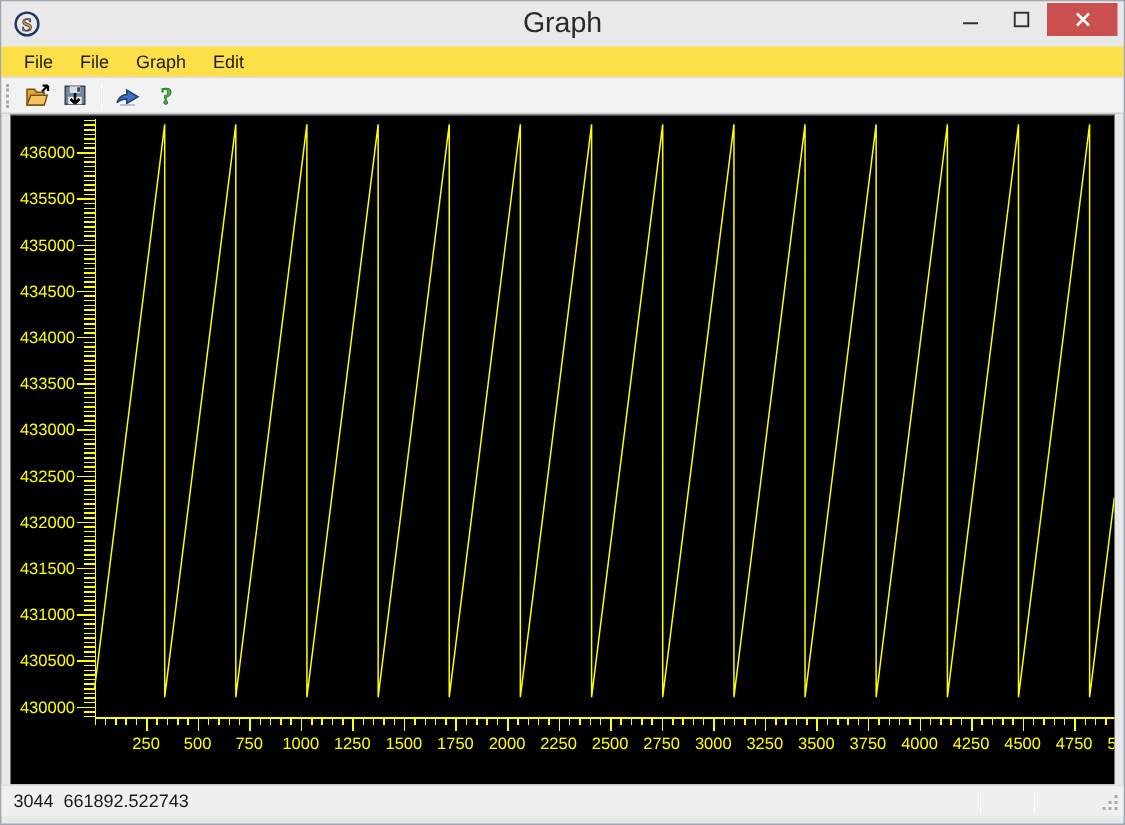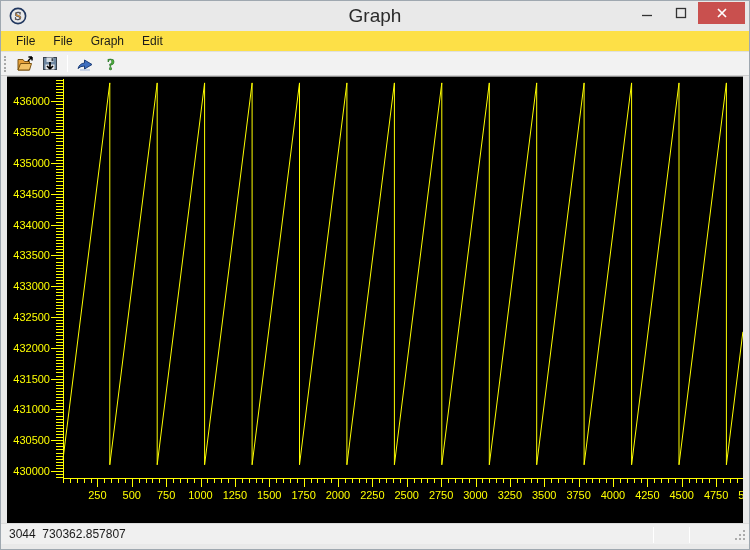--- a/index.html
+++ b/index.html
@@ -424,21 +424,21 @@
         <text x="674.75" y="422" fill="#ffff00" font-size="11" font-family="Liberation Sans, sans-serif" text-anchor="middle">4500</text>
         <line x1="709.625" y1="401" x2="709.625" y2="410" stroke="#ffff00" stroke-width="1" shape-rendering="crispEdges"></line>
         <text x="709.125" y="422" fill="#ffff00" font-size="11" font-family="Liberation Sans, sans-serif" text-anchor="middle">4750</text>
         <line x1="744" y1="401" x2="744" y2="410" stroke="#ffff00" stroke-width="1" shape-rendering="crispEdges"></line>
         <text x="743.5" y="422" fill="#ffff00" font-size="11" font-family="Liberation Sans, sans-serif" text-anchor="middle">5000</text>
         <polyline points="56.0,382.3 102.8,5.9 102.8,387.8 150.2,5.9 150.2,387.8 197.6,5.9 197.6,387.8 245.1,5.9 245.1,387.8 292.5,5.9 292.5,387.8 339.9,5.9 339.9,387.8 387.4,5.9 387.4,387.8 434.8,5.9 434.8,387.8 482.3,5.9 482.3,387.8 529.7,5.9 529.7,387.8 577.1,5.9 577.1,387.8 624.6,5.9 624.6,387.8 672.0,5.9 672.0,387.8 719.4,5.9 719.4,387.8 735.9,254.8" fill="none" stroke="#ffff00" stroke-width="1"></polyline>
       </svg>
   </div>
 
   <div class="statusbar">
-    <div class="status-text">3044  730362.857807</div>
+    <div class="status-text">3044  661892.522743</div>
     <div class="status-div div1"></div>
     <div class="status-div div2"></div>
     <svg class="resize-grip" width="13" height="13" viewBox="0 0 13 13">
       <rect x="9" y="1" width="2" height="2" fill="#ababab"></rect>
       <rect x="9" y="5" width="2" height="2" fill="#ababab"></rect>
       <rect x="5" y="5" width="2" height="2" fill="#ababab"></rect>
       <rect x="9" y="9" width="2" height="2" fill="#ababab"></rect>
       <rect x="5" y="9" width="2" height="2" fill="#ababab"></rect>
       <rect x="1" y="9" width="2" height="2" fill="#ababab"></rect>
     </svg>

